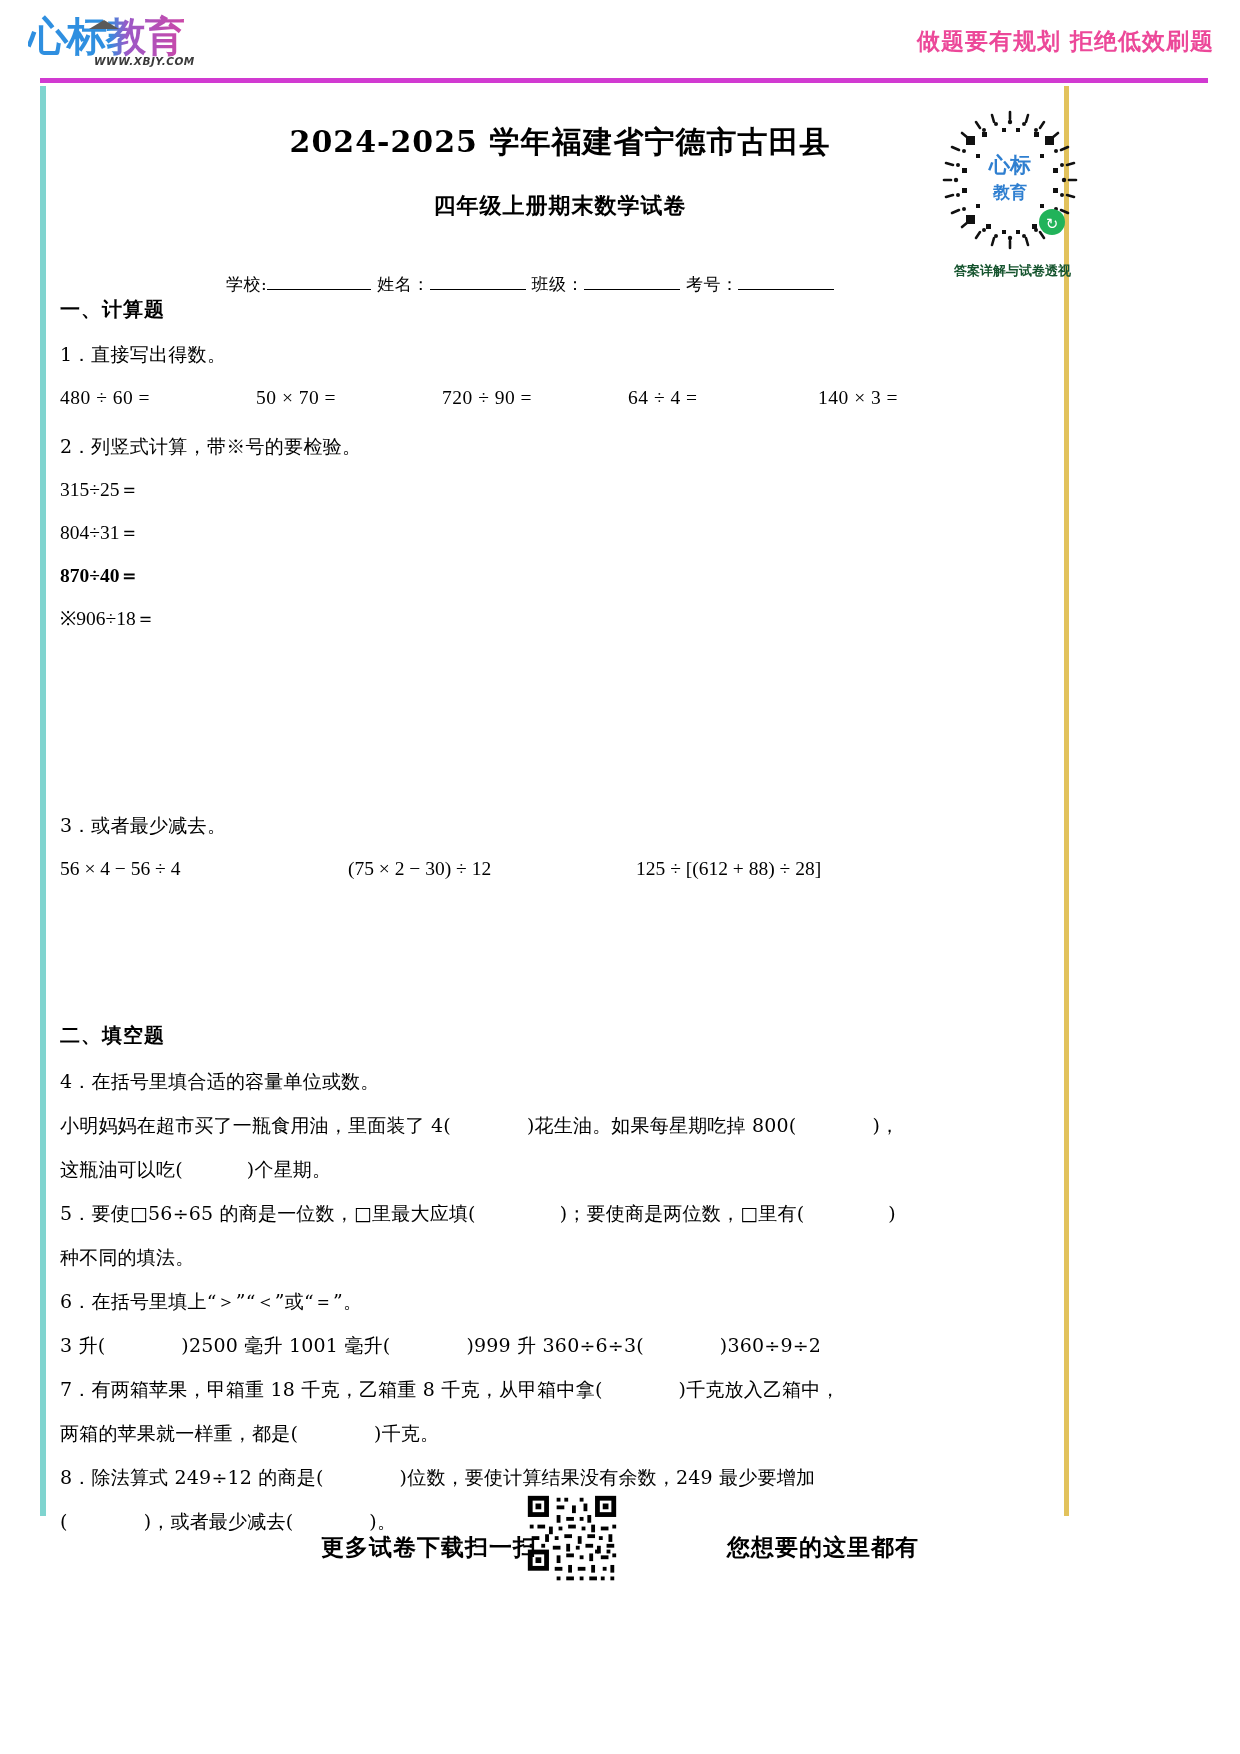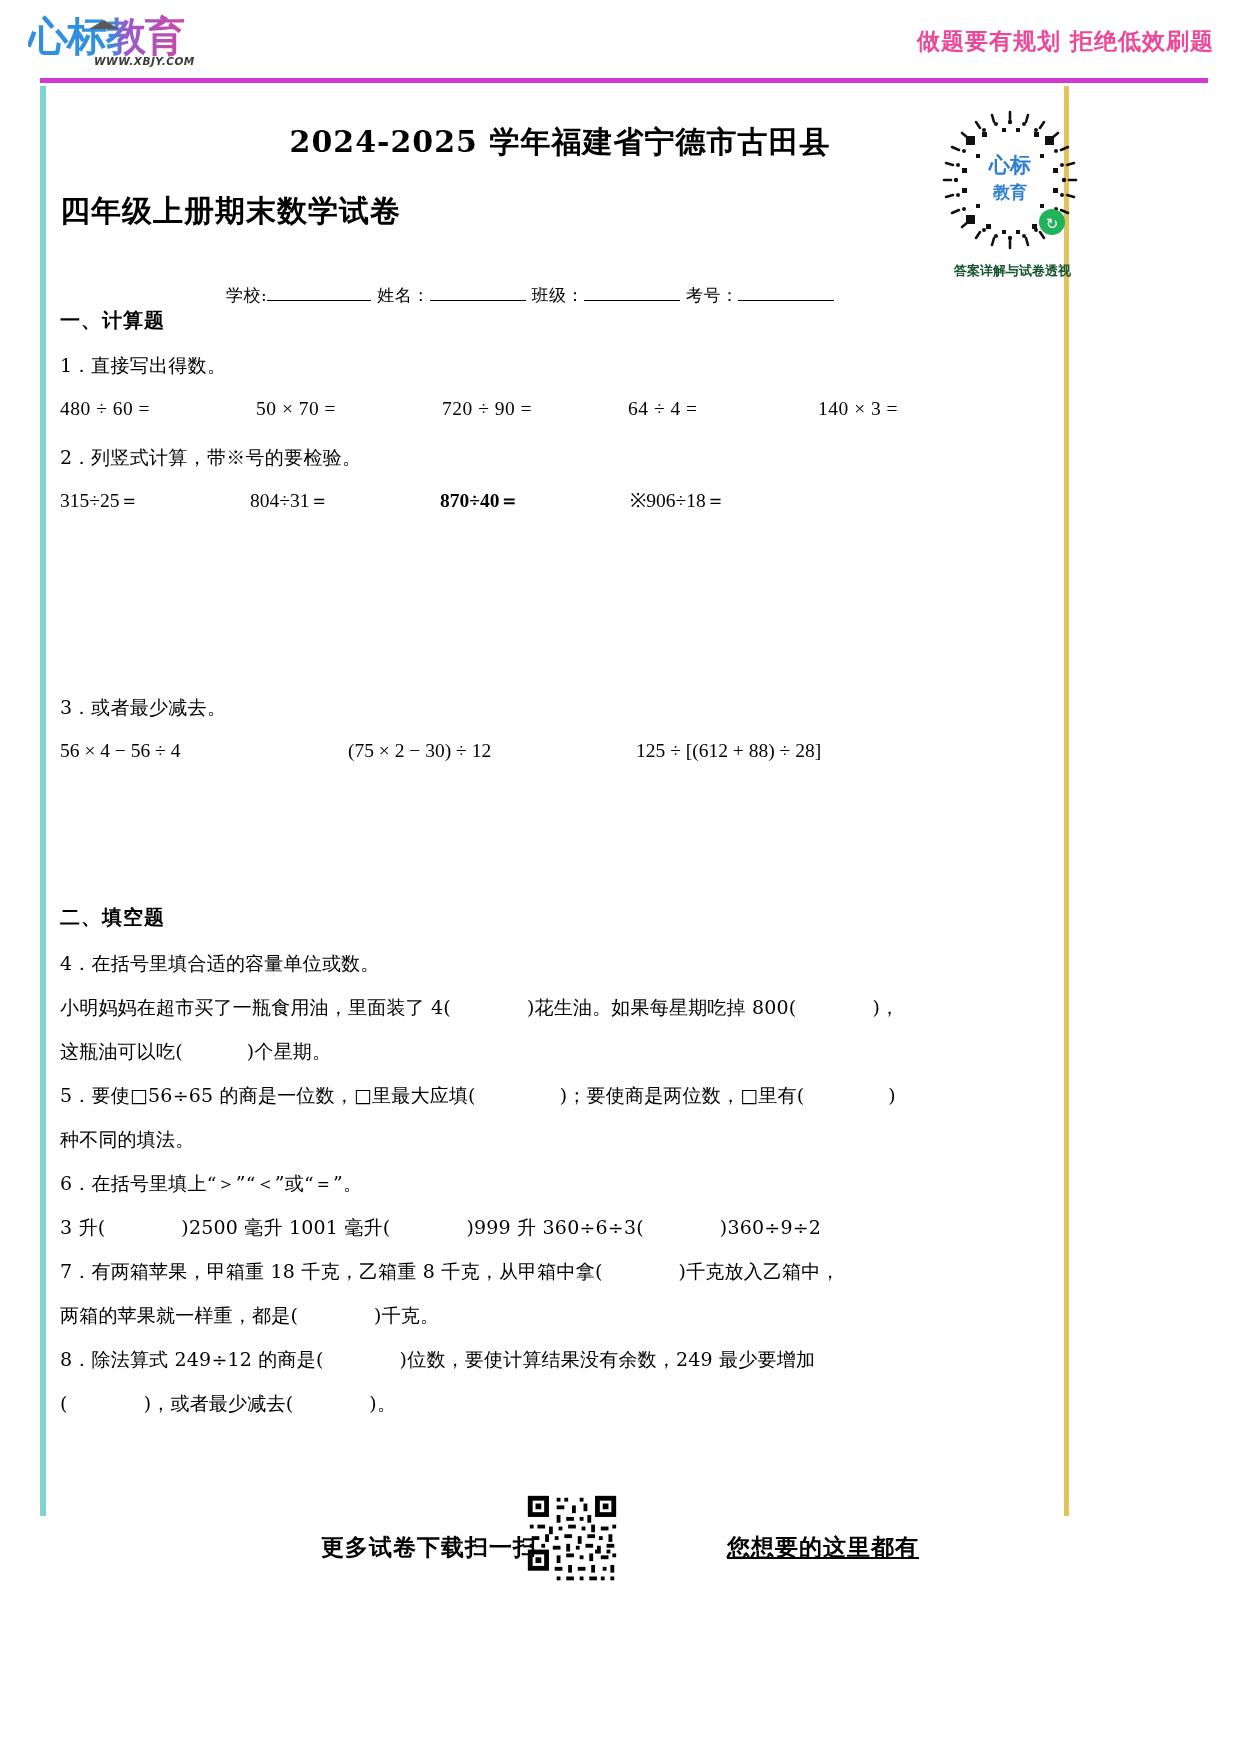--- a/index.html
+++ b/index.html
@@ -97,23 +97,24 @@
   .title {
     text-align: center;
     font-family: "DejaVu Serif", serif;
     font-weight: bold;
     font-size: 30px;
     letter-spacing: 1px;
     color: #000;
     margin-top: 32px;
   }
   .title2 {
+    text-align: center;
     font-family: Liberation Mono, monospace;
     font-weight: bold;
-    font-size: 30px;
+    font-size: 22px;
     letter-spacing: 1px;
     color: #000;
     margin-top: 28px;
   }
 
   
   .qr-wrap {
     position: absolute; left: 880px; top: 20px;
     width: 150px; height: 160px;
   }
@@ -178,20 +179,21 @@
   .c2 { width: 186px; }
   .c3 { width: 186px; }
   .c4 { width: 190px; }
   .c5 { width: 200px; }
 
   .vrow {
     display: flex;
     font-family: "Liberation Serif", serif;
     font-size: 19.5px;
     line-height: 43px;
+    flex-direction: column;
   }
   .v1 { width: 190px; }
   .v2 { width: 190px; }
   .v3 { width: 190px; font-weight: bold; }
 
   .crow {
     display: flex;
     font-family: "Liberation Serif", serif;
     font-size: 19.5px;
     line-height: 43px;
@@ -225,21 +227,21 @@
     position: absolute; left: 0; top: 10px;
     width: 1240px;
     text-align: center;
     font-family: "DejaVu Sans", sans-serif;
     font-weight: bold;
     font-size: 23px;
     color: #000;
     letter-spacing: 1px;
   }
   .foot-text .fl { margin-right: 110px; }
-  .foot-text .fr { margin-left: 80px; text-decoration: underline; }
+  .foot-text .fr { margin-left: 80px; }
 </style>
 </head>
 <body>
 
 <div class="topbar">
   <div class="logo">
     <div class="logo-cap"></div>
     <div class="logo-text">心标教育</div>
     <div class="logo-url">WWW.XBJY.COM</div>
   </div>

